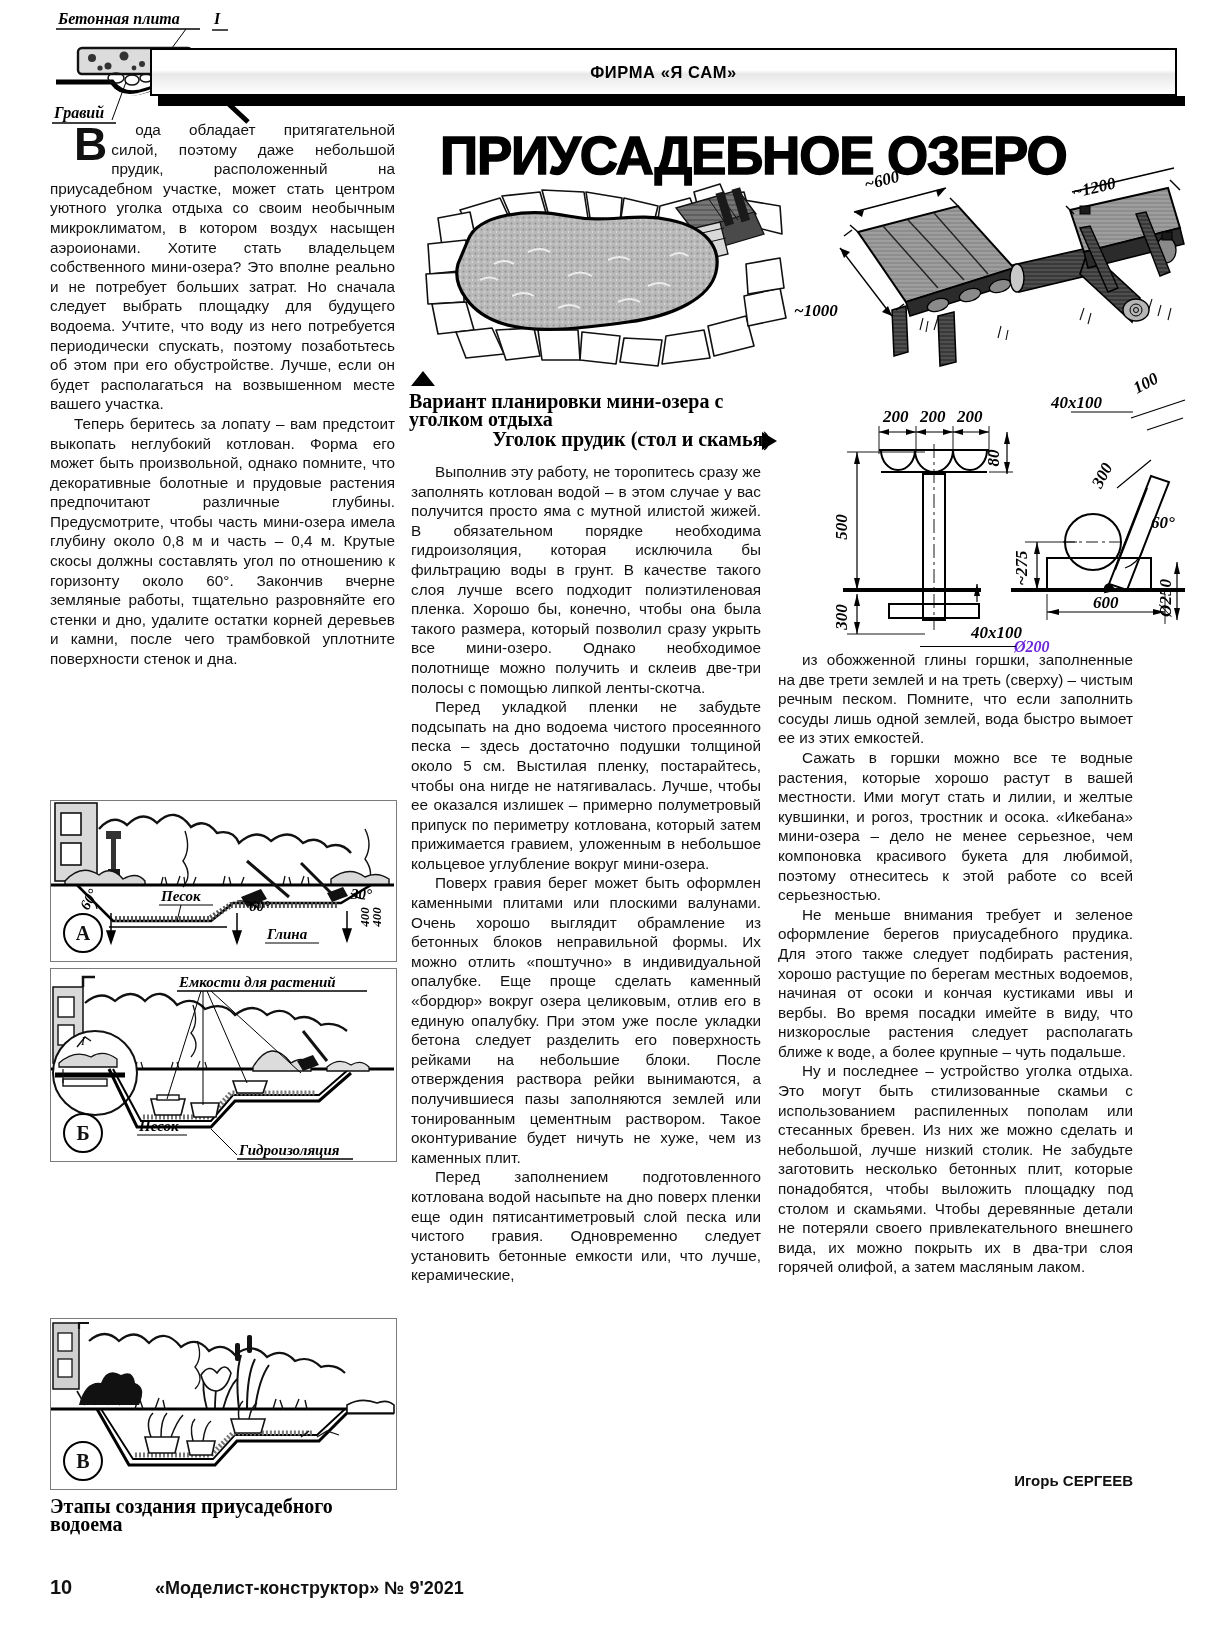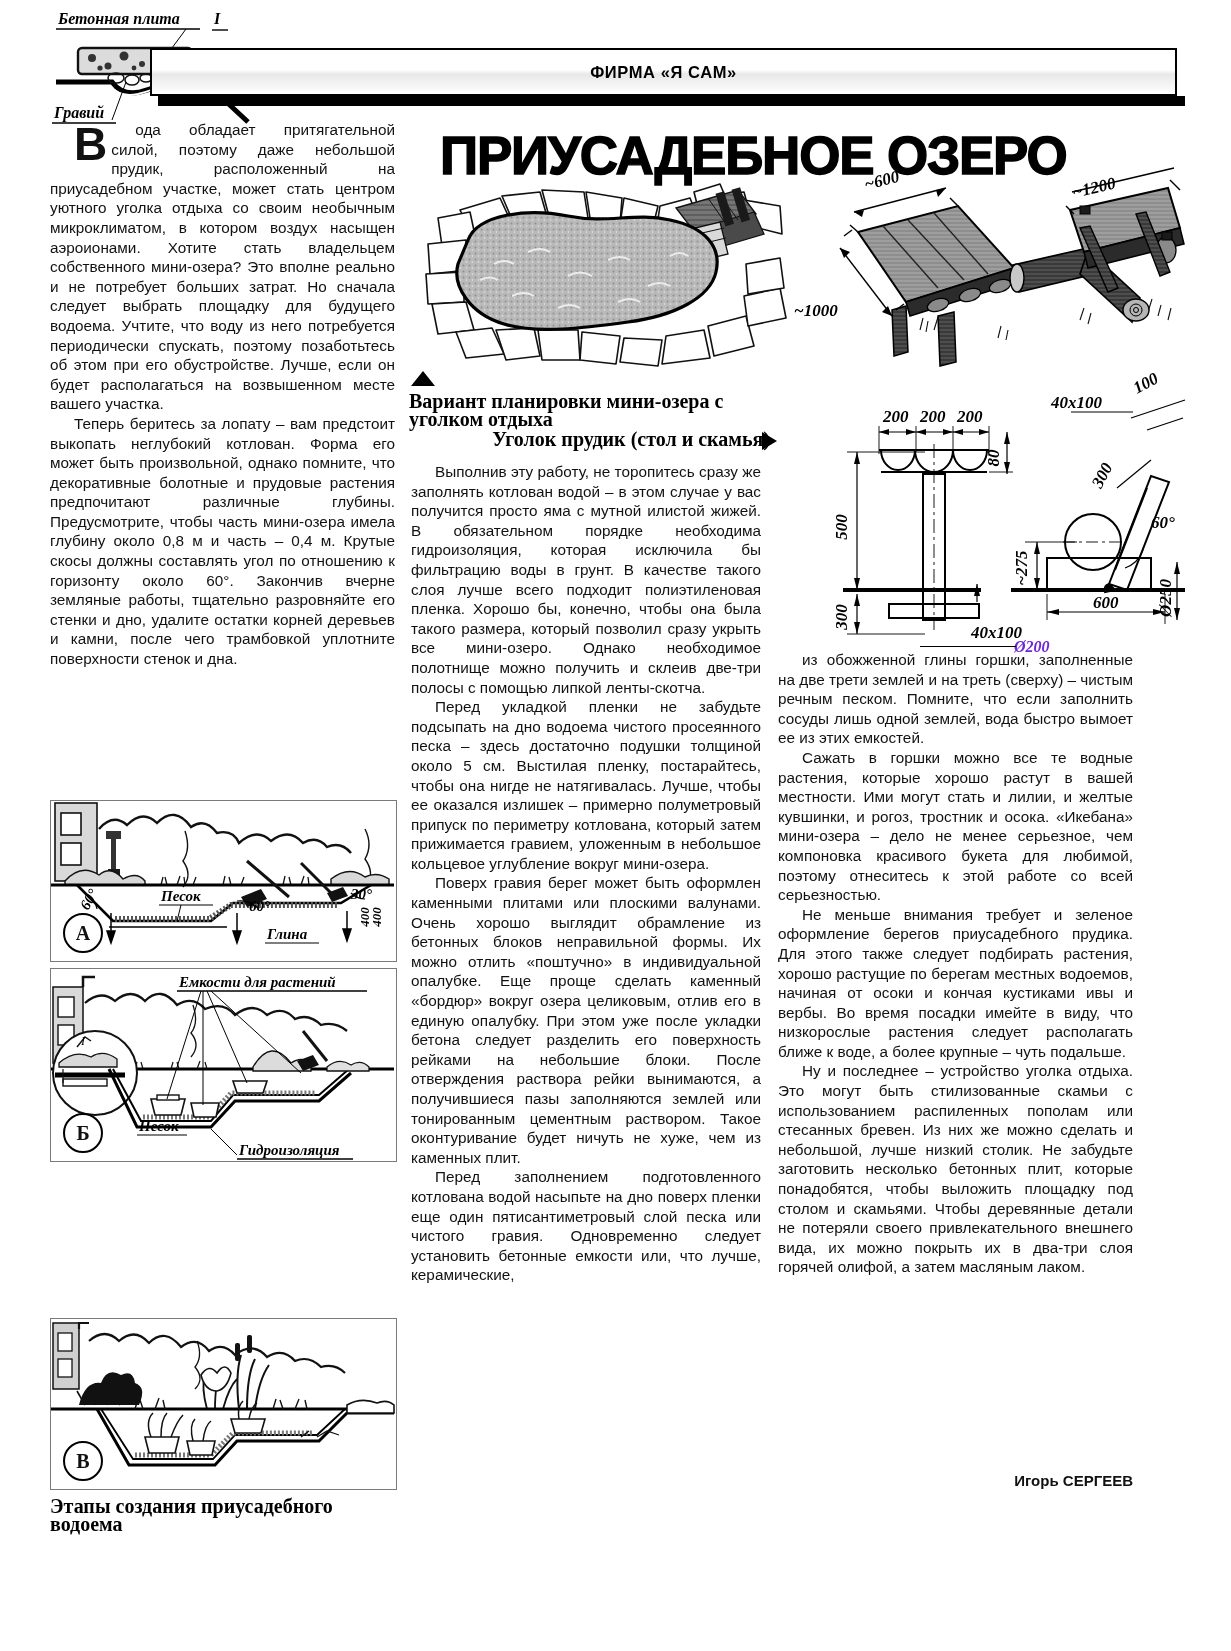--- a/index.html
+++ b/index.html
@@ -614,14 +614,18 @@
 
   <div class="col" id="col3">
     <p>из обожженной глины горшки, заполненные на две трети землей и на треть (сверху) – чистым речным песком. Помните, что если заполнить сосуды лишь одной землей, вода быстро вымоет ее из этих емкостей.</p>
     <p>Сажать в горшки можно все те водные растения, которые хорошо растут в вашей местности. Ими могут стать и лилии, и желтые кувшинки, и рогоз, тростник и осока. «Икебана» мини-озера – дело не менее серьезное, чем компоновка красивого букета для любимой, поэтому отнеситесь к этой работе со всей серьезностью.</p>
     <p>Не меньше внимания требует и зеленое оформление берегов приусадебного прудика. Для этого также следует подбирать растения, хорошо растущие по берегам местных водоемов, начиная от осоки и кончая кустиками ивы и вербы. Во время посадки имейте в виду, что низкорослые растения следует располагать ближе к воде, а более крупные – чуть подальше.</p>
     <p>Ну и последнее – устройство уголка отдыха. Это могут быть стилизованные скамьи с использованием распиленных пополам или стесанных бревен. Из них же можно сделать и небольшой, лучше низкий столик. Не забудьте заготовить несколько бетонных плит, которые понадобятся, чтобы выложить площадку под столом и скамьями. Чтобы деревянные детали не потеряли своего привлекательного внешнего вида, их можно покрыть их в два-три слоя горячей олифой, а затем масляным лаком.</p>
   </div>
 
   <div class="byline">Игорь СЕРГЕЕВ</div>
 
+  <div class="footer">
+    <span class="pageno">10</span>
+    <span class="issue">«Моделист-конструктор» № 9'2021</span>
+  </div>
 
 </div>
 
 </body></html>

